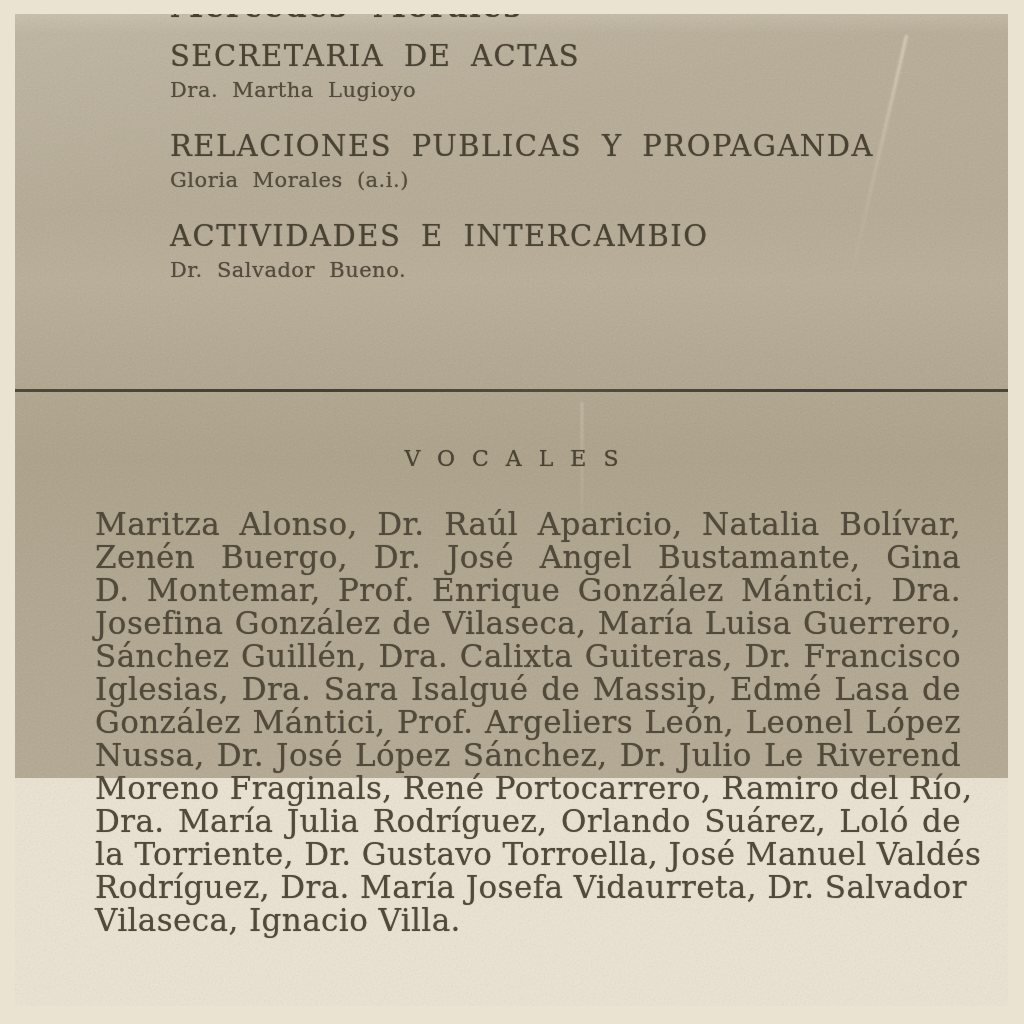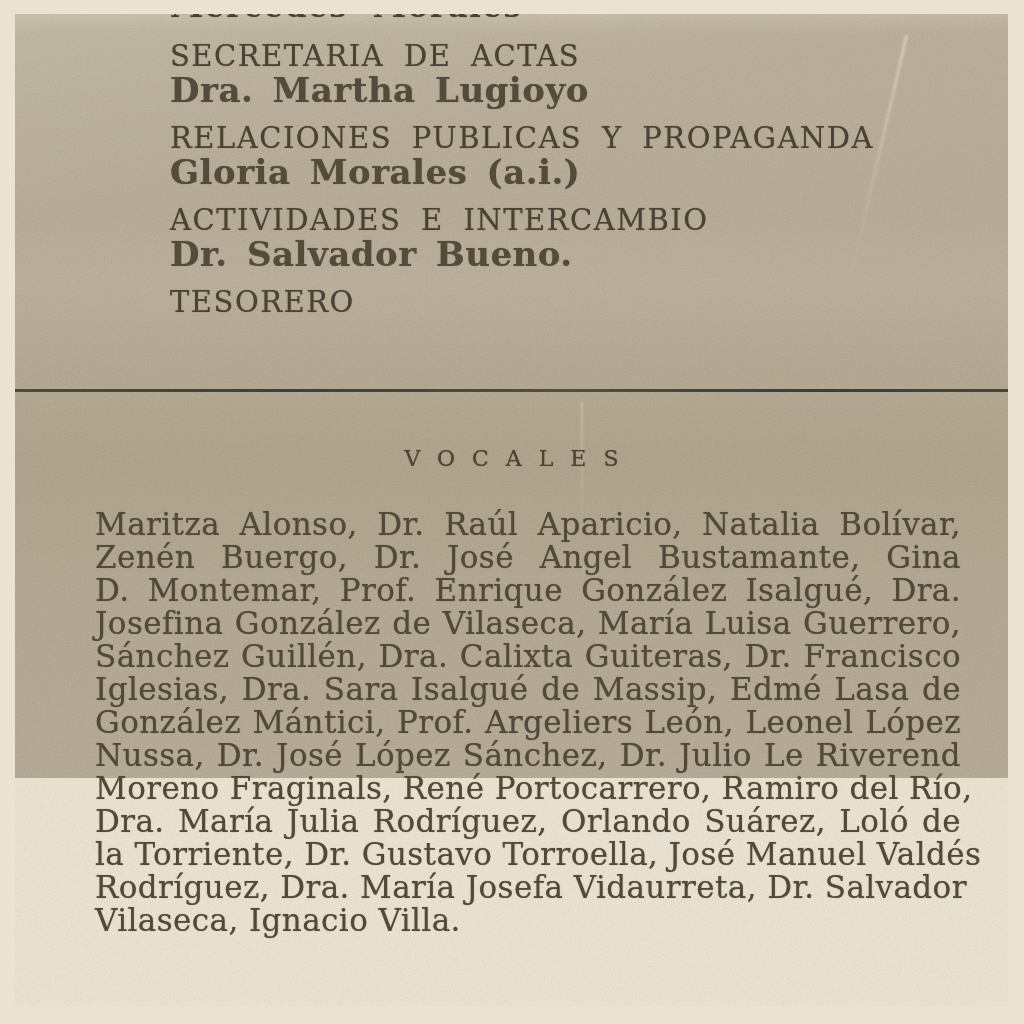--- a/index.html
+++ b/index.html
@@ -35,29 +35,28 @@
   .clip-top {
     position:absolute; left:155px; top:0; width:460px; height:11px; overflow:hidden;
   }
   .clip-top .frag {
     display:block; margin-top:-25px;
     font-size:30px; line-height:36px; word-spacing:12px; letter-spacing:2px;
     color:#46402f; font-weight:bold;
   }
 
   .board { position:absolute; left:155px; top:25px; width:800px; }
-  .entry + .entry { margin-top:14px; }
+  .entry + .entry { margin-top:22px; }
   .entry .title {
     font-size:29px; line-height:35px; letter-spacing:1.5px; word-spacing:9px;
     color:#4a4334;
   }
   .entry .holder {
-    font-size:34px; line-height:33px; letter-spacing:0.5px; word-spacing:7px;
+    font-size:21px; line-height:33px; letter-spacing:0.5px; word-spacing:7px;
     color:#534b3b;
-    font-weight:bold;
   }
 
   .divider {
     position:absolute; left:0; top:375px; width:100%; height:3px;
     background:linear-gradient(90deg,#45402e 0%, #37332a 28%, #4a4433 55%, #33302a 82%, #403b2d 100%);
     opacity:0.9;
   }
 
   .vocales-heading {
     position:absolute; top:432px; left:0; width:100%;
@@ -102,32 +101,31 @@
       </div>
       <div class="entry">
         <div class="title ink">RELACIONES PUBLICAS Y PROPAGANDA</div>
         <div class="holder ink">Gloria Morales (a.i.)</div>
       </div>
       <div class="entry">
         <div class="title ink">ACTIVIDADES E INTERCAMBIO</div>
         <div class="holder ink">Dr. Salvador Bueno.</div>
       </div>
       <div class="entry">
-        <div class="title ink">TESORERO</div>
       </div>
     </div>
 
     <div class="divider"></div>
 
     <div class="vocales-heading ink">VOCALES</div>
 
     <div class="vocales-para">
       <div class="vline ink">Maritza Alonso, Dr. Raúl Aparicio, Natalia Bolívar,</div>
       <div class="vline ink">Zenén Buergo, Dr. José Angel Bustamante, Gina</div>
-      <div class="vline ink">D. Montemar, Prof. Enrique González Isalgué, Dra.</div>
+      <div class="vline ink">D. Montemar, Prof. Enrique González Mántici, Dra.</div>
       <div class="vline ink">Josefina González de Vilaseca, María Luisa Guerrero,</div>
       <div class="vline ink">Sánchez Guillén, Dra. Calixta Guiteras, Dr. Francisco</div>
       <div class="vline ink">Iglesias, Dra. Sara Isalgué de Massip, Edmé Lasa de</div>
       <div class="vline ink">González Mántici, Prof. Argeliers León, Leonel López</div>
       <div class="vline ink">Nussa, Dr. José López Sánchez, Dr. Julio Le Riverend</div>
       <div class="vline ink">Moreno Fraginals, René Portocarrero, Ramiro del Río,</div>
       <div class="vline ink">Dra. María Julia Rodríguez, Orlando Suárez, Loló de</div>
       <div class="vline ink">la Torriente, Dr. Gustavo Torroella, José Manuel Valdés</div>
       <div class="vline ink">Rodríguez, Dra. María Josefa Vidaurreta, Dr. Salvador</div>
       <div class="vline last ink">Vilaseca, Ignacio Villa.</div>

